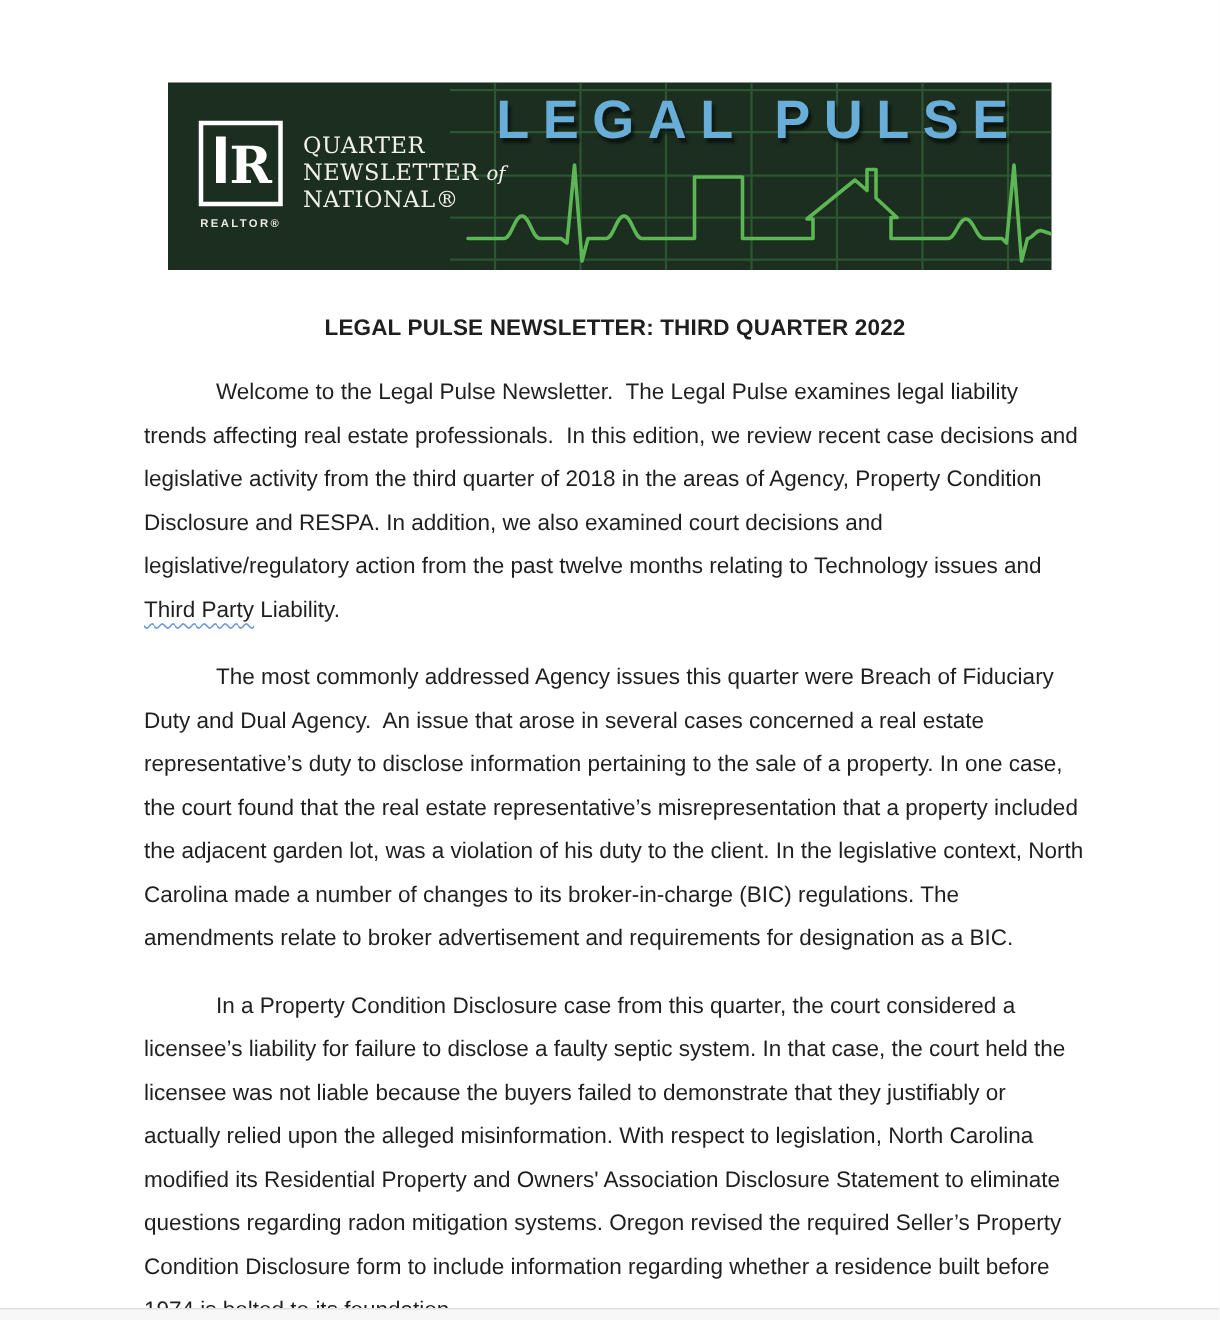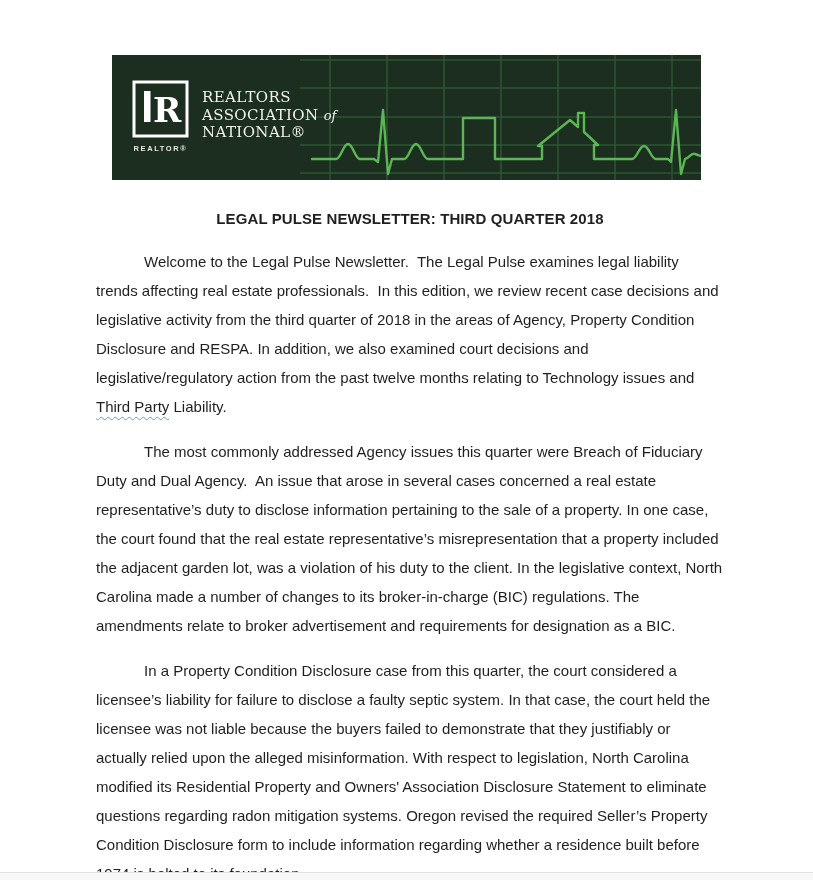--- a/index.html
+++ b/index.html
@@ -112,35 +112,36 @@
     <div class="logo-block">
       <div class="logo-box-wrap">
         <svg width="57" height="58" viewBox="0 0 57 58">
           <rect x="2" y="2" width="53" height="54" fill="none" stroke="#ffffff" stroke-width="3"></rect>
           <rect x="12" y="11" width="6.5" height="31" fill="#ffffff"></rect>
           <text x="21" y="42" font-family="DejaVu Serif, serif" font-weight="bold" font-size="34" fill="#ffffff">R</text>
         </svg>
         <div class="realtor-label">REALTOR®</div>
       </div>
       <div class="org-text">
-        <div><span>REALTORS</span></div>
+        <div><span>QUARTER</span></div>
         <div>
-          <span>ASSOCIATION</span>
+          <span>NEWSLETTER</span>
           <span class="org-of">of</span>
         </div>
         <div><span>NATIONAL®</span></div>
       </div>
     </div>
 
     <div class="masthead">
+      <div class="mast-title">LEGAL PULSE</div>
     </div>
   </div>
 
   <div class="content">
-    <h1 class="doc-title">LEGAL PULSE NEWSLETTER: THIRD QUARTER 2018</h1>
+    <h1 class="doc-title">LEGAL PULSE NEWSLETTER: THIRD QUARTER 2022</h1>
     <div id="paragraphs">
         <p class="body-para"><span>Welcome to the Legal Pulse Newsletter.  The Legal Pulse examines legal liability trends affecting real estate professionals.  In this edition, we review recent case decisions and legislative activity from the third quarter of 2018 in the areas of Agency, Property Condition Disclosure and RESPA. In addition, we also examined court decisions and legislative/regulatory action from the past twelve months relating to Technology issues and </span><span class="grammar-check">Third Party</span><span> Liability.</span></p>
         <p class="body-para"><span>The most commonly addressed Agency issues this quarter were Breach of Fiduciary Duty and Dual Agency.  An issue that arose in several cases concerned a real estate representative’s duty to disclose information pertaining to the sale of a property. In one case, the court found that the real estate representative’s misrepresentation that a property included the adjacent garden lot, was a violation of his duty to the client. In the legislative context, North Carolina made a number of changes to its broker-in-charge (BIC) regulations. The amendments relate to broker advertisement and requirements for designation as a BIC.</span></p>
         <p class="body-para"><span>In a Property Condition Disclosure case from this quarter, the court considered a licensee’s liability for failure to disclose a faulty septic system. In that case, the court held the licensee was not liable because the buyers failed to demonstrate that they justifiably or actually relied upon the alleged misinformation. With respect to legislation, North Carolina modified its Residential Property and Owners' Association Disclosure Statement to eliminate questions regarding radon mitigation systems. Oregon revised the required Seller’s Property Condition Disclosure form to include information regarding whether a residence built before 1974 is bolted to its foundation.</span></p>
       </div>
   </div>
 
   <div class="page-edge"></div>
 </div>
 

